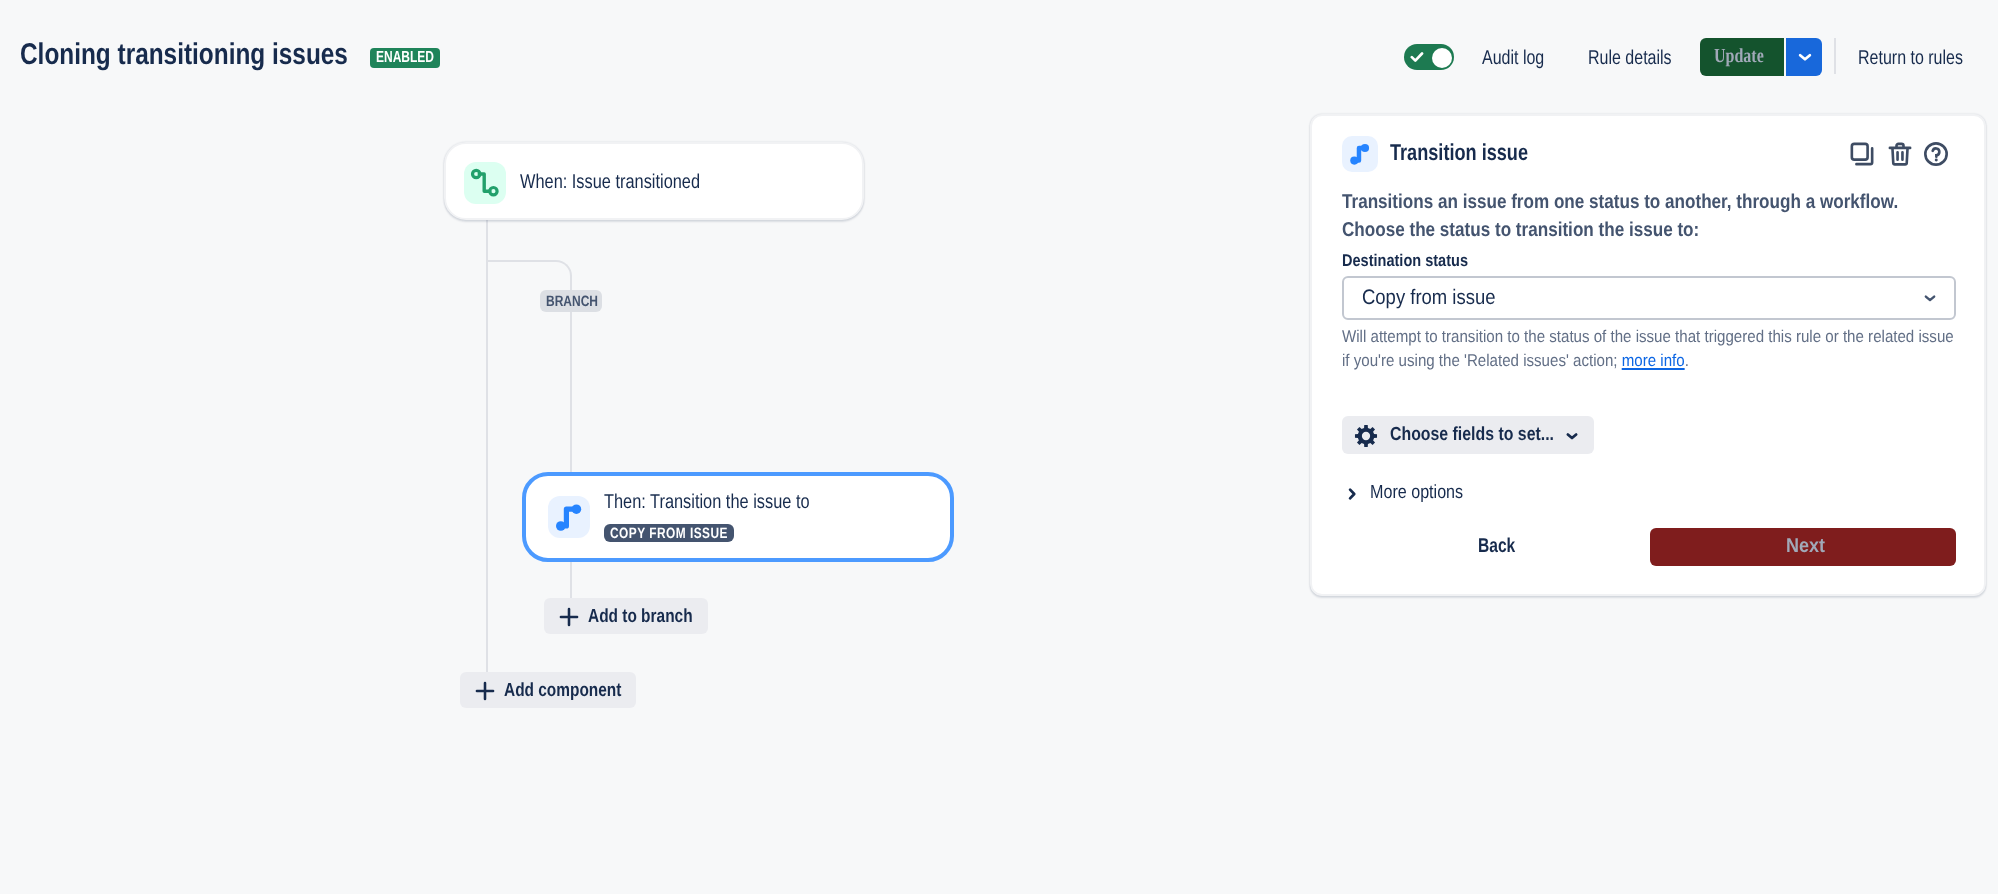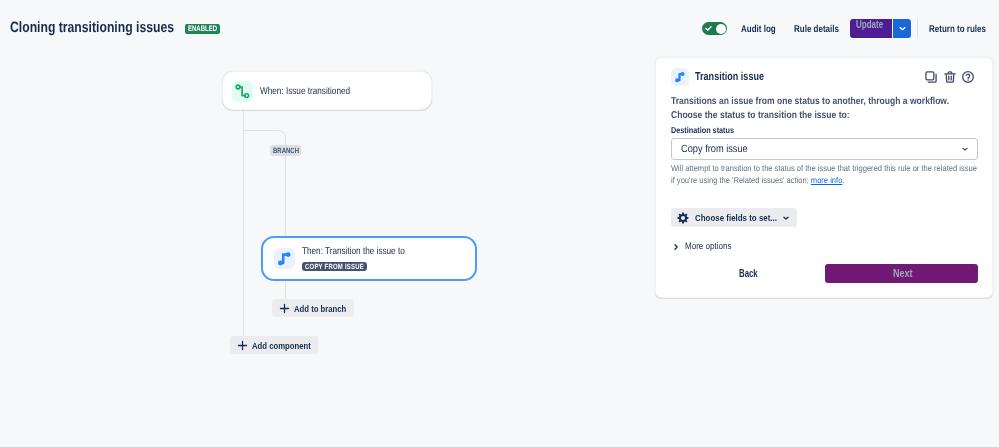--- a/index.html
+++ b/index.html
@@ -20,26 +20,26 @@
   .hdr-title .t{transform:scaleX(.813);}
   .hdr-badge{position:absolute;left:185px;top:24px;background:#1f845a;color:#fff;
              font-size:8px;font-weight:700;border-radius:2px;line-height:9px;
              height:10px;width:35px;box-sizing:border-box;overflow:hidden;}
   .hdr-badge .t{transform:scaleX(.75);margin-left:2.5px;}
   .toggle{position:absolute;left:702px;top:22px;width:25px;height:13px;border-radius:7px;
           background:#1d7a51;}
   .toggle .knob{position:absolute;right:1.5px;top:1.5px;width:10px;height:10px;border-radius:50%;
                 background:#fff;}
   .toggle .chk{position:absolute;left:3.2px;top:3px;display:block;line-height:0;}
-  .hdr-link{position:absolute;font-size:10px;font-weight:700;color:#172b4d;}
+  .hdr-link{position:absolute;font-size:10px;font-weight:400;color:#172b4d;}
   .hdr-link .t{transform:scaleX(.80);}
-  .btn-update{position:absolute;left:850px;top:19px;background:#4c1d95;color:#a1a9b8;
+  .btn-update{position:absolute;left:850px;top:19px;background:#14532d;color:#a1a9b8;
               font-size:10px;font-weight:700;border:none;border-radius:3px 0 0 3px;
-              width:42px;height:19px;font-family:Liberation Sans, sans-serif;padding:0;
-              display:flex;justify-content:center;}
+              width:42px;height:19px;font-family:Liberation Serif, serif;padding:0;
+              display:flex;align-items:center;justify-content:center;}
   .btn-update .t{transform:scaleX(.80);margin-left:3px;}
   .btn-caret{position:absolute;left:893px;top:19px;background:#1868db;border:none;
              border-radius:0 3px 3px 0;width:18px;height:19px;
              display:inline-flex;align-items:center;justify-content:center;padding:0;}
   .hdr-sep{position:absolute;left:917px;top:19px;width:1px;height:18px;background:#dfe1e6;}
 
   
   .canvas{position:absolute;left:0;top:0;width:763px;height:447px;}
 
   .line{position:absolute;background:#dfe1e6;}
@@ -108,21 +108,21 @@
             padding:0 6px;box-sizing:border-box;font-family:inherit;font-size:9.5px;font-weight:700;color:#172b4d;}
   .p-fields .t{transform:scaleX(.835);}
   .p-fields .w{width:82px;}
   .p-more{position:absolute;left:16px;top:183px;font-size:9.5px;color:#172b4d;
           display:flex;align-items:center;}
   .p-more .t{transform:scaleX(.848);}
   .btn-back{position:absolute;left:72px;top:206px;width:44px;height:19px;background:transparent;border:none;
             font-family:inherit;font-size:10px;font-weight:700;color:#172b4d;padding:0 11px;
             display:flex;align-items:center;}
   .btn-back .t{transform:scaleX(.78);}
-  .btn-next{position:absolute;left:169px;top:206px;width:153px;height:19px;background:#701a75;
+  .btn-next{position:absolute;left:169px;top:206px;width:153px;height:19px;background:#7f1d1d;
             border:none;border-radius:3px;font-family:inherit;font-size:10px;font-weight:700;
             color:#a1a9b8;display:flex;align-items:center;justify-content:center;}
   .btn-next .t{transform:scaleX(.90);margin-left:4px;}
 </style>
 </head>
 <body>
 
 <div class="page">
 
   <div class="hdr">

